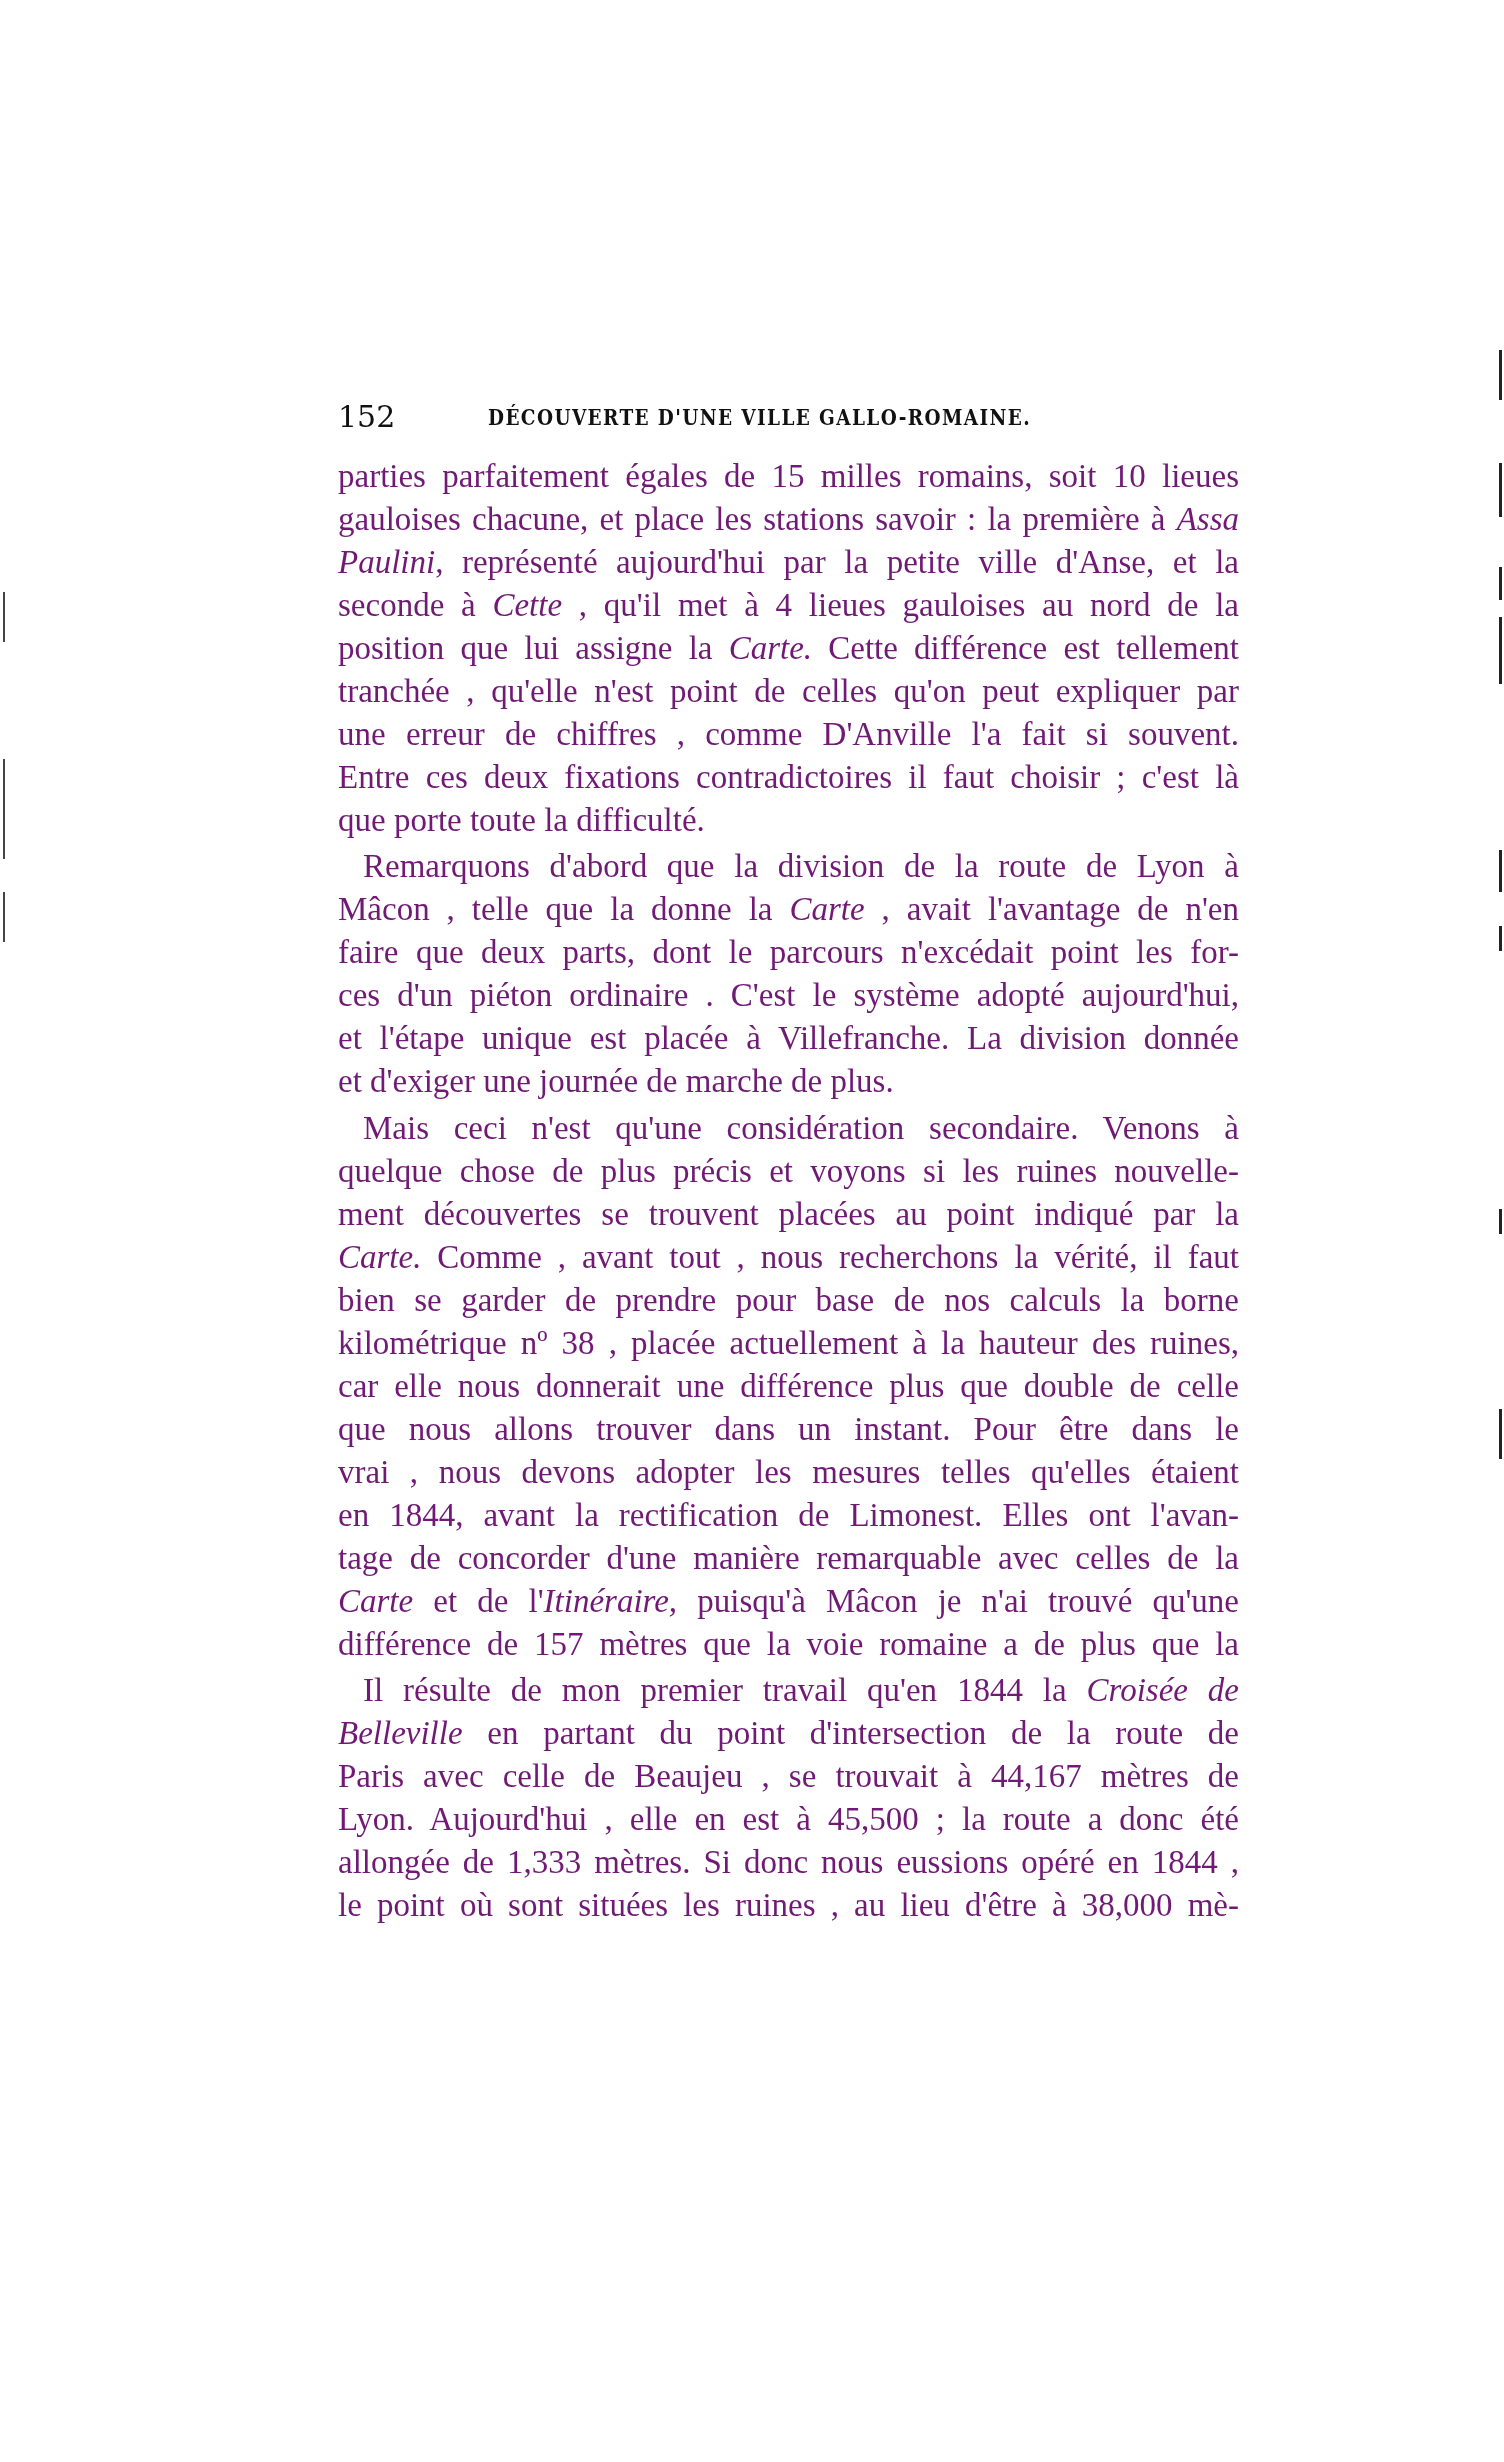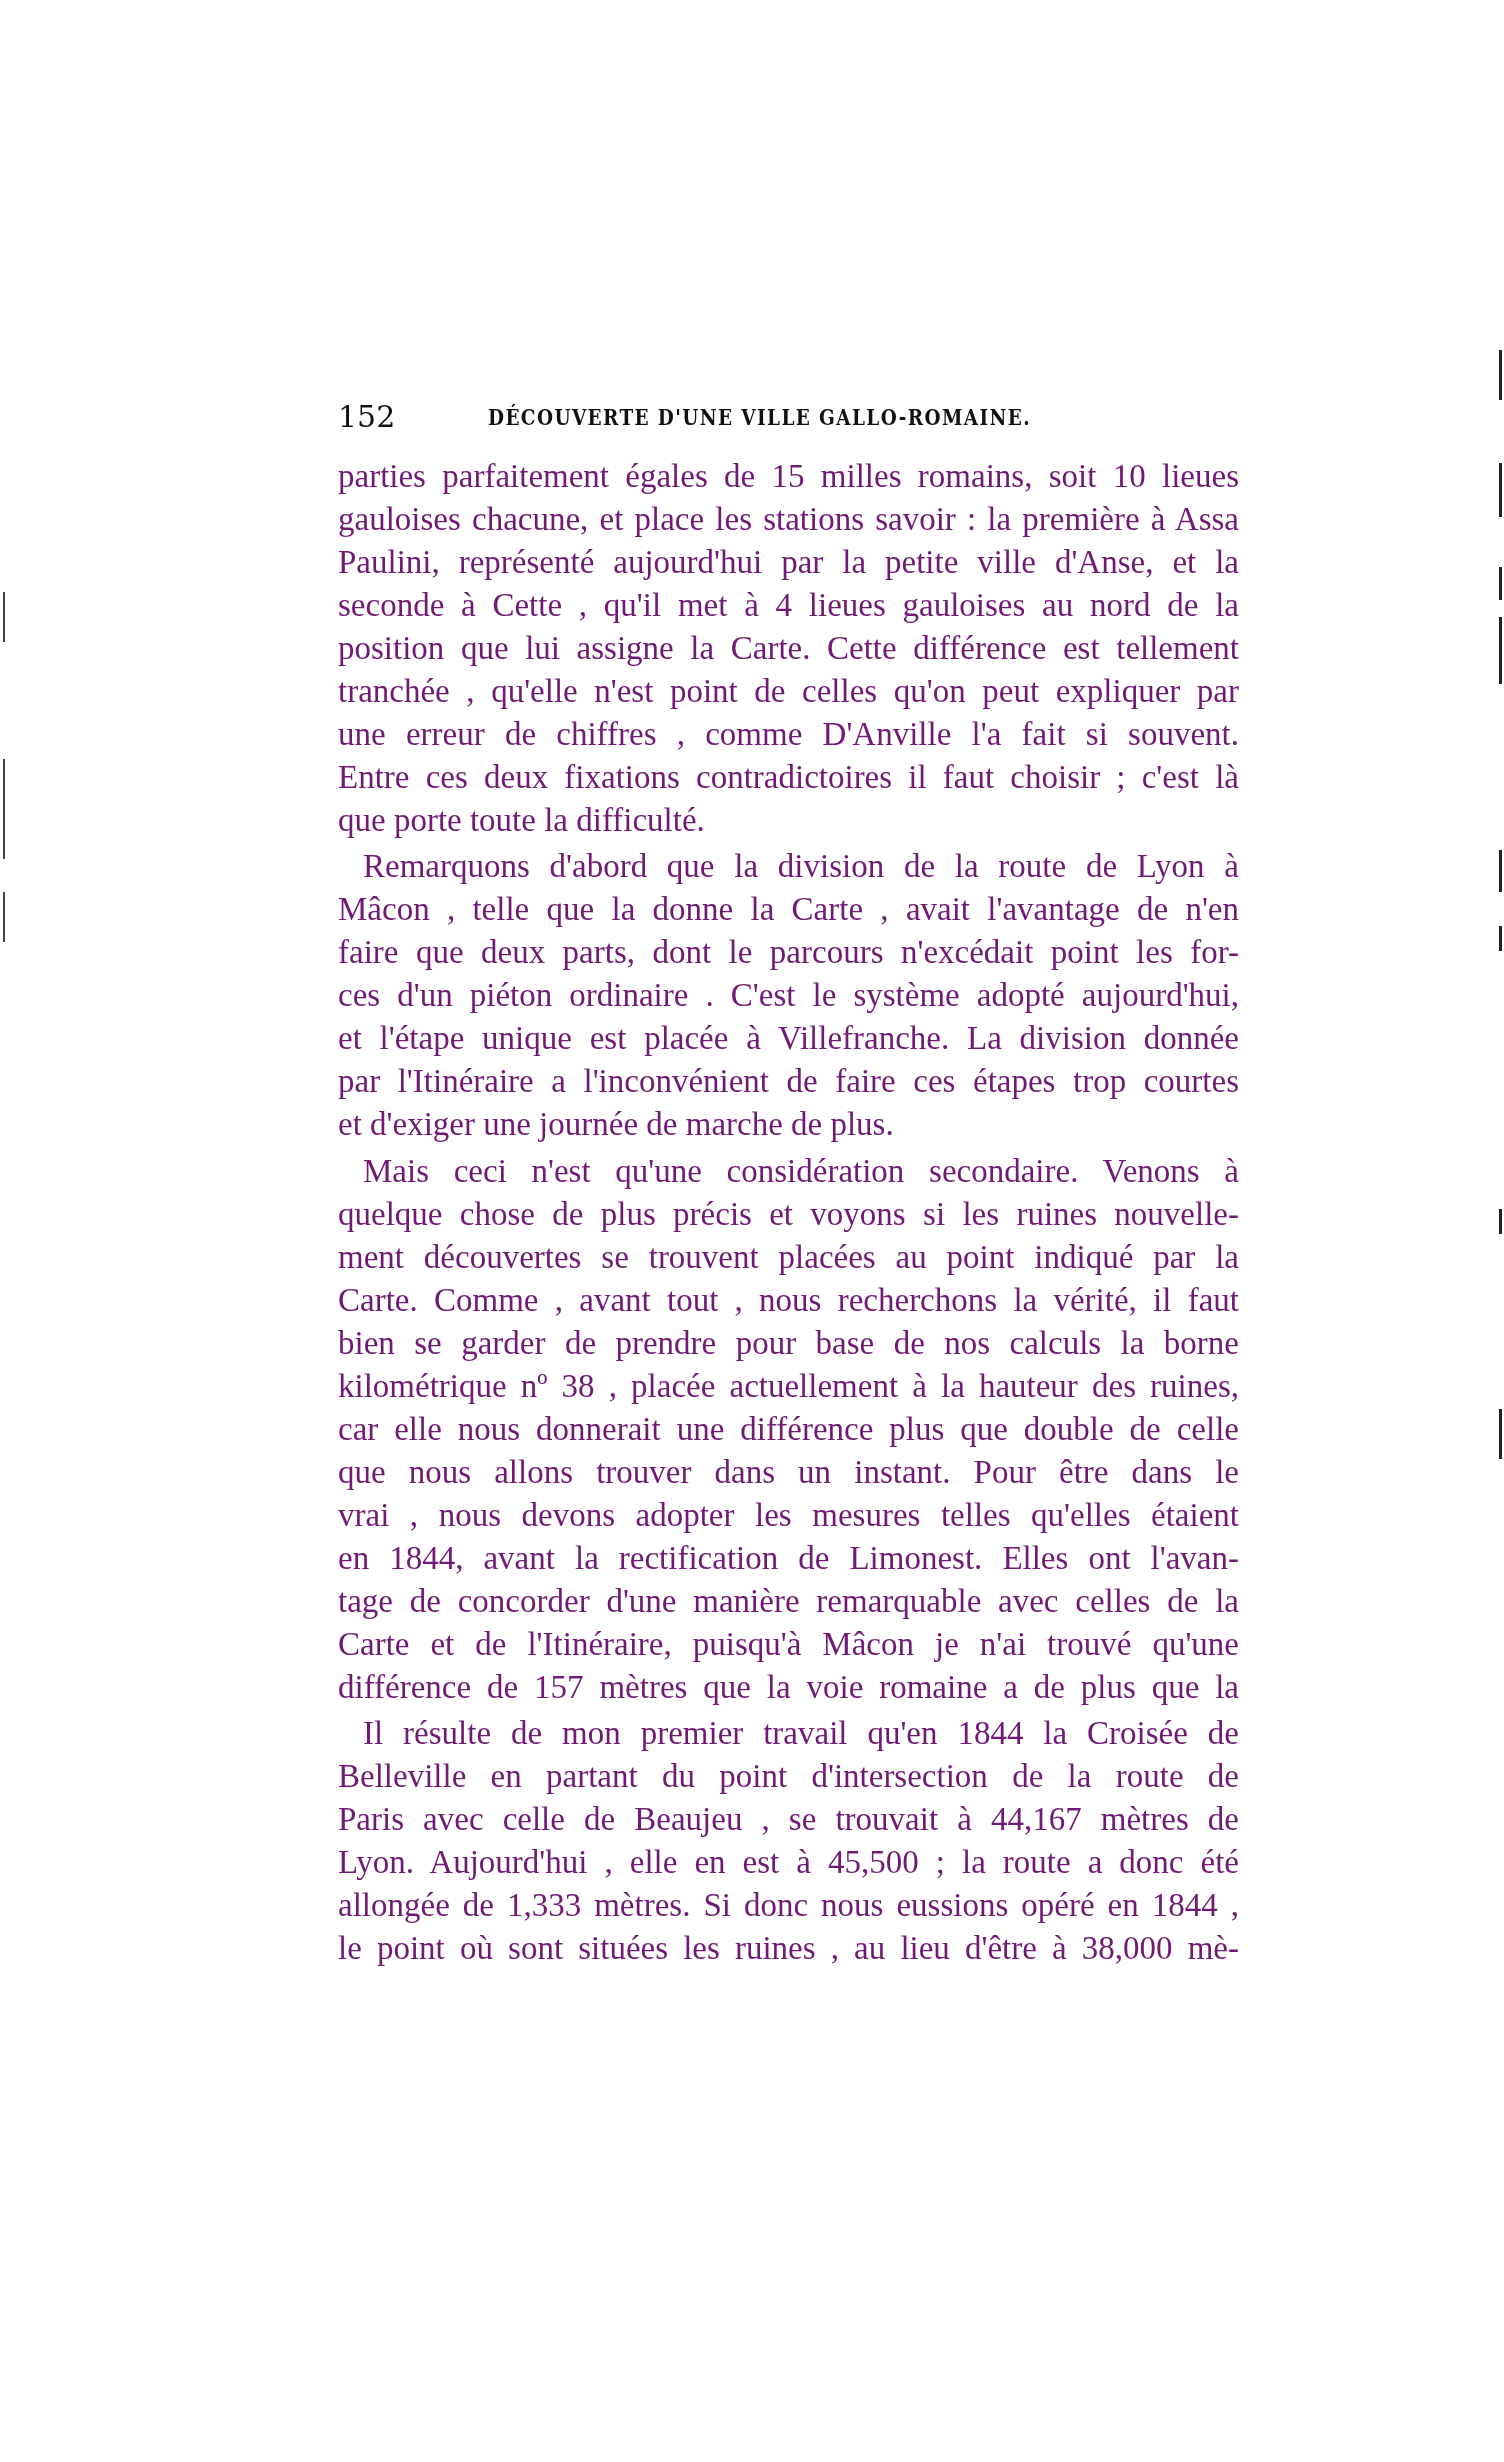--- a/index.html
+++ b/index.html
@@ -5,21 +5,21 @@
     html, body { margin: 0; padding: 0; background: #ffffff; }
     body { width: 1505px; height: 2462px; position: relative; overflow: hidden; }
     .page { position: absolute; left: 0; top: 8px; width: 1505px; height: 2462px; background: #ffffff; }
     .header { position: absolute; left: 338px; top: 390px; width: 897px; height: 38px; font-family: "DejaVu Serif", serif; color: #111; }
     .page-number { position: absolute; left: 0; top: 0; font-size: 30px; line-height: 38px; }
     .running-title { position: absolute; left: 150px; top: 3.3px; font-size: 22.5px; line-height: 33px; font-weight: bold; letter-spacing: 1.7px; transform: scaleX(0.82); transform-origin: left center; white-space: nowrap; }
     .body-text { position: absolute; left: 338px; top: 447px; width: 901px; font-family: "Liberation Serif", serif; color: #701a75; }
     .line { height: 43px; line-height: 43px; font-size: 33px; white-space: nowrap; text-align: justify; text-align-last: justify; overflow: visible; }
     .line.last { text-align: left; text-align-last: left; }
     .line.indent { padding-left: 25px; }
-    .line span.it { }
+    .line span.it { font-style: italic; }
     .line.para-gap { margin-top: 3.3px; }
     .scan-edge-right { position: absolute; left: 1499px; width: 2.5px; background: #222; }
     .scan-edge-left { position: absolute; left: 3.3px; width: 1.7px; background: #444; }
     .scan-bottom { position: absolute; left: 83px; top: 2456px; width: 1401px; height: 2.5px; background: #333; }
   </style>
 </head>
 <body>
 
 <div class="page">
   <div class="header">
@@ -35,21 +35,20 @@
       <div class="line"><span>position que lui assigne la </span><span class="it">Carte.</span><span> Cette différence est tellement</span></div>
       <div class="line"><span>tranchée , qu'elle n'est point de celles qu'on peut expliquer par</span></div>
       <div class="line"><span>une erreur de chiffres , comme D'Anville l'a fait si souvent.</span></div>
       <div class="line"><span>Entre ces deux fixations contradictoires il faut choisir ; c'est là</span></div>
       <div class="line last"><span>que porte toute la difficulté.</span></div>
       <div class="line indent para-gap"><span>Remarquons d'abord que la division de la route de Lyon à</span></div>
       <div class="line"><span>Mâcon , telle que la donne la </span><span class="it">Carte</span><span> , avait l'avantage de n'en</span></div>
       <div class="line"><span>faire que deux parts, dont le parcours n'excédait point les for-</span></div>
       <div class="line"><span>ces d'un piéton ordinaire . C'est le système adopté aujourd'hui,</span></div>
       <div class="line"><span>et l'étape unique est placée à Villefranche. La division donnée</span></div>
-      <div class="line"><span>par l'Itinéraire a l'inconvénient de faire ces étapes trop courtes</span></div>
       <div class="line last"><span>et d'exiger une journée de marche de plus.</span></div>
       <div class="line indent para-gap"><span>Mais ceci n'est qu'une considération secondaire. Venons à</span></div>
       <div class="line"><span>quelque chose de plus précis et voyons si les ruines nouvelle-</span></div>
       <div class="line"><span>ment découvertes se trouvent placées au point indiqué par la</span></div>
       <div class="line"><span class="it">Carte.</span><span> Comme , avant tout , nous recherchons la vérité, il faut</span></div>
       <div class="line"><span>bien se garder de prendre pour base de nos calculs la borne</span></div>
       <div class="line"><span>kilométrique nº 38 , placée actuellement à la hauteur des ruines,</span></div>
       <div class="line"><span>car elle nous donnerait une différence plus que double de celle</span></div>
       <div class="line"><span>que nous allons trouver dans un instant. Pour être dans le</span></div>
       <div class="line"><span>vrai , nous devons adopter les mesures telles qu'elles étaient</span></div>

